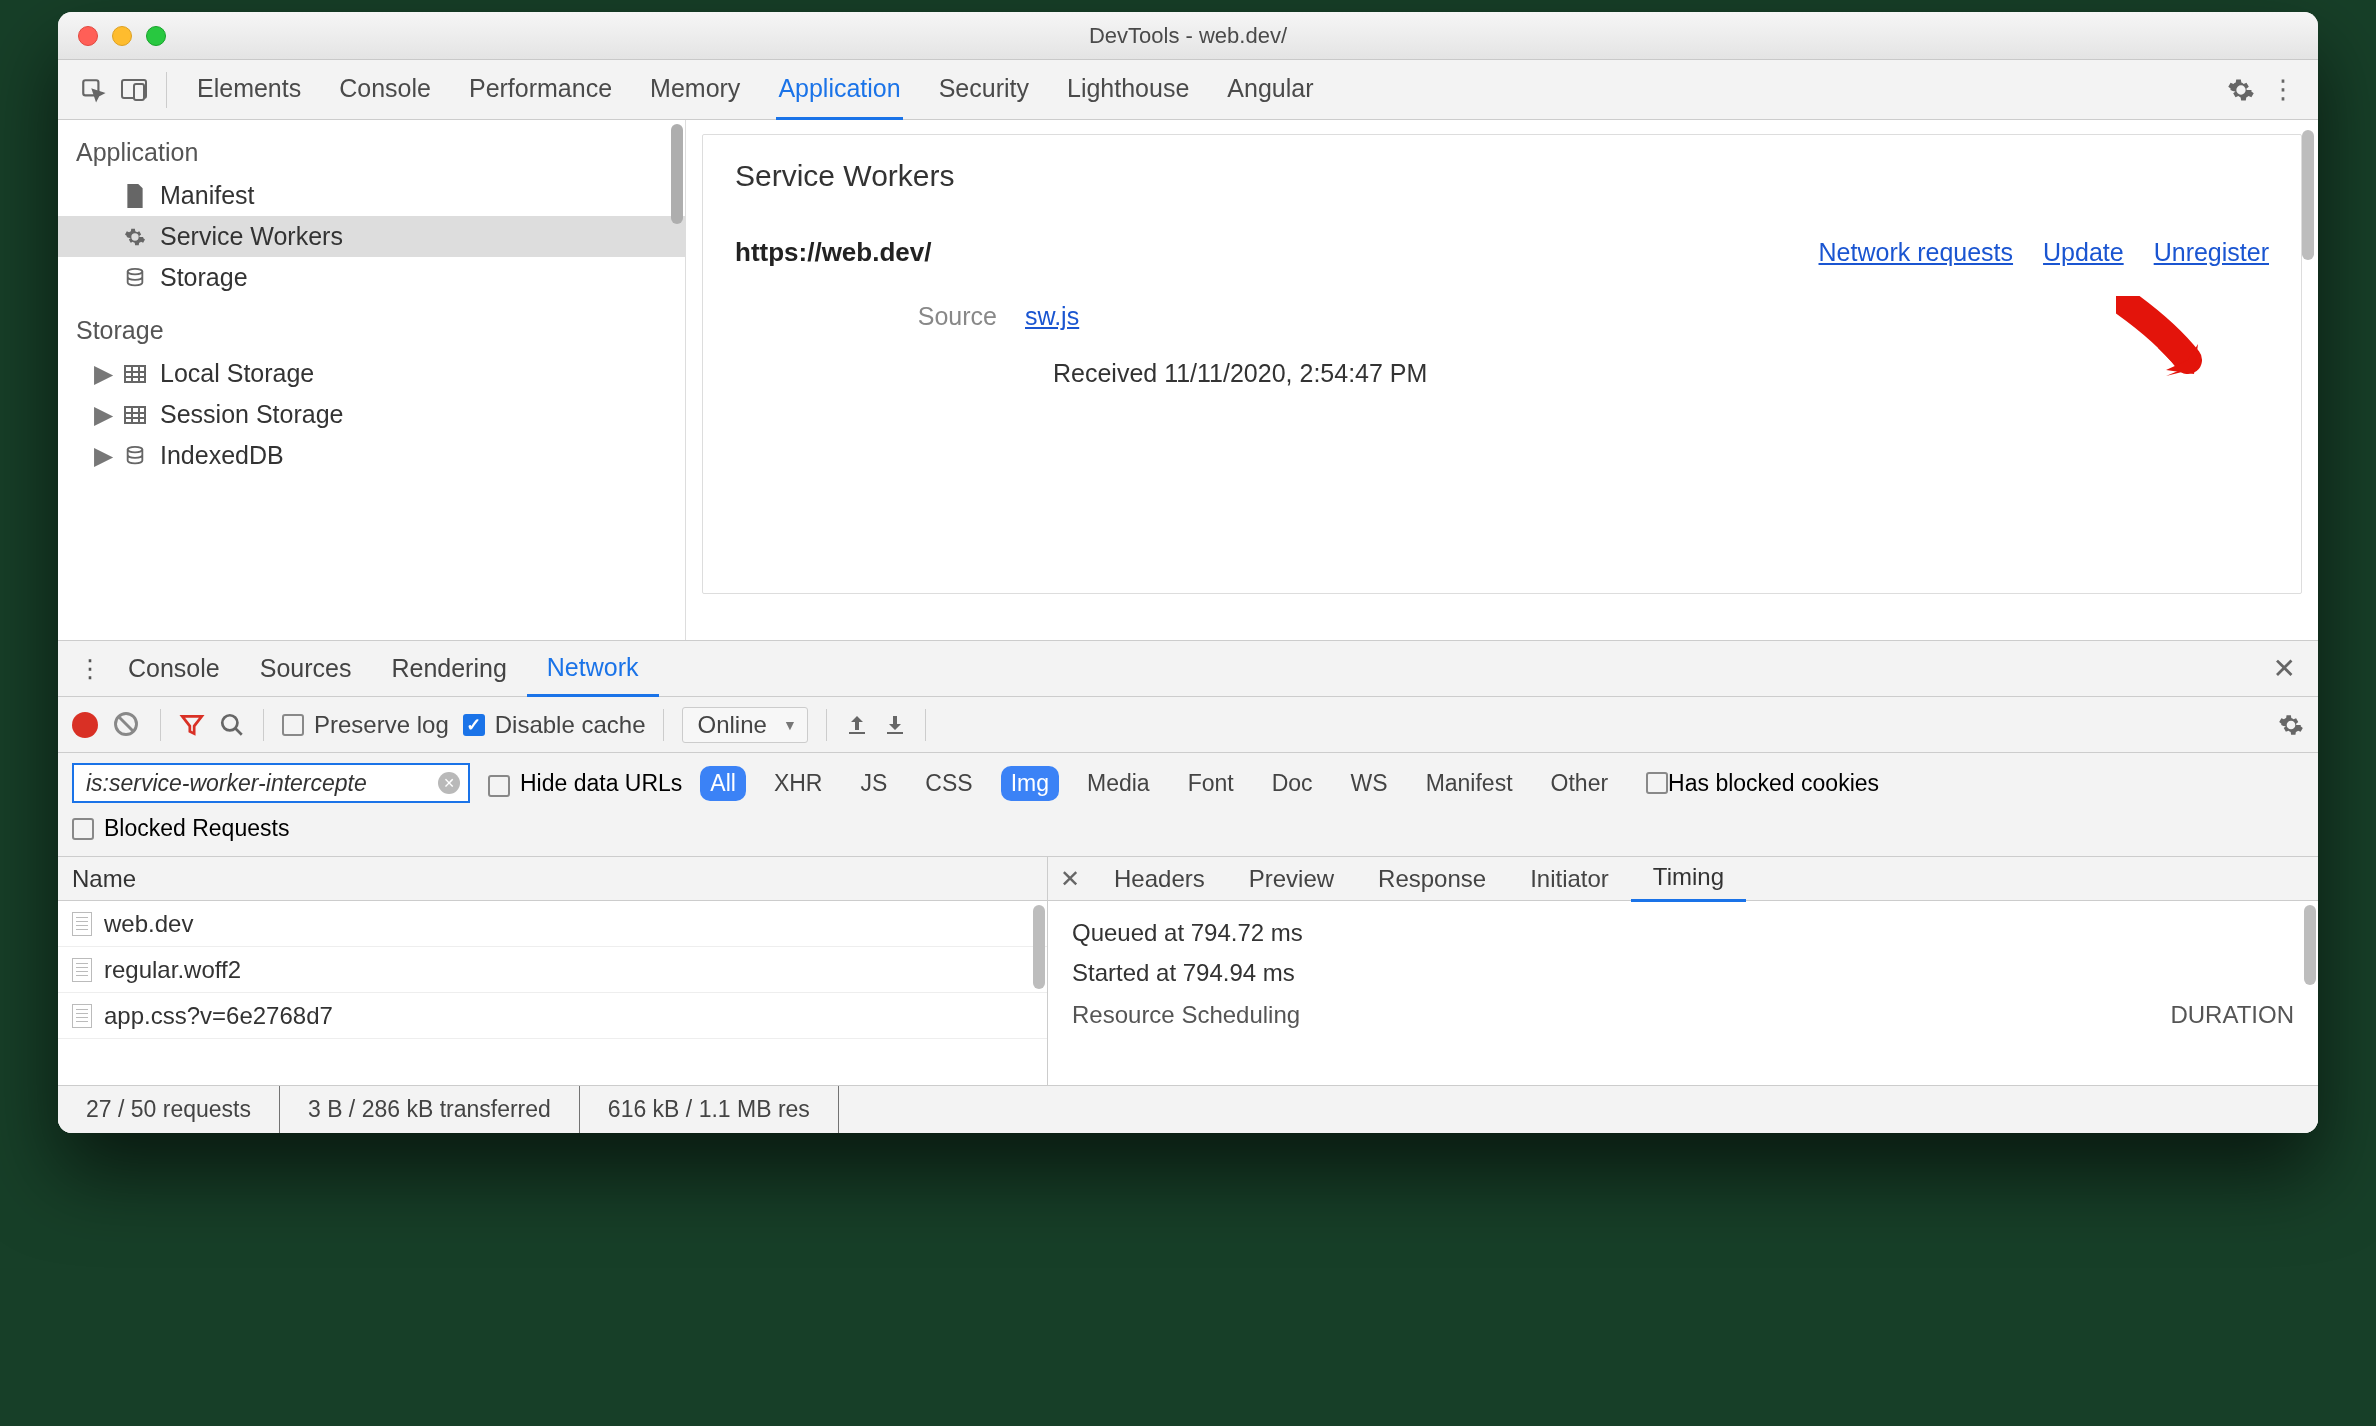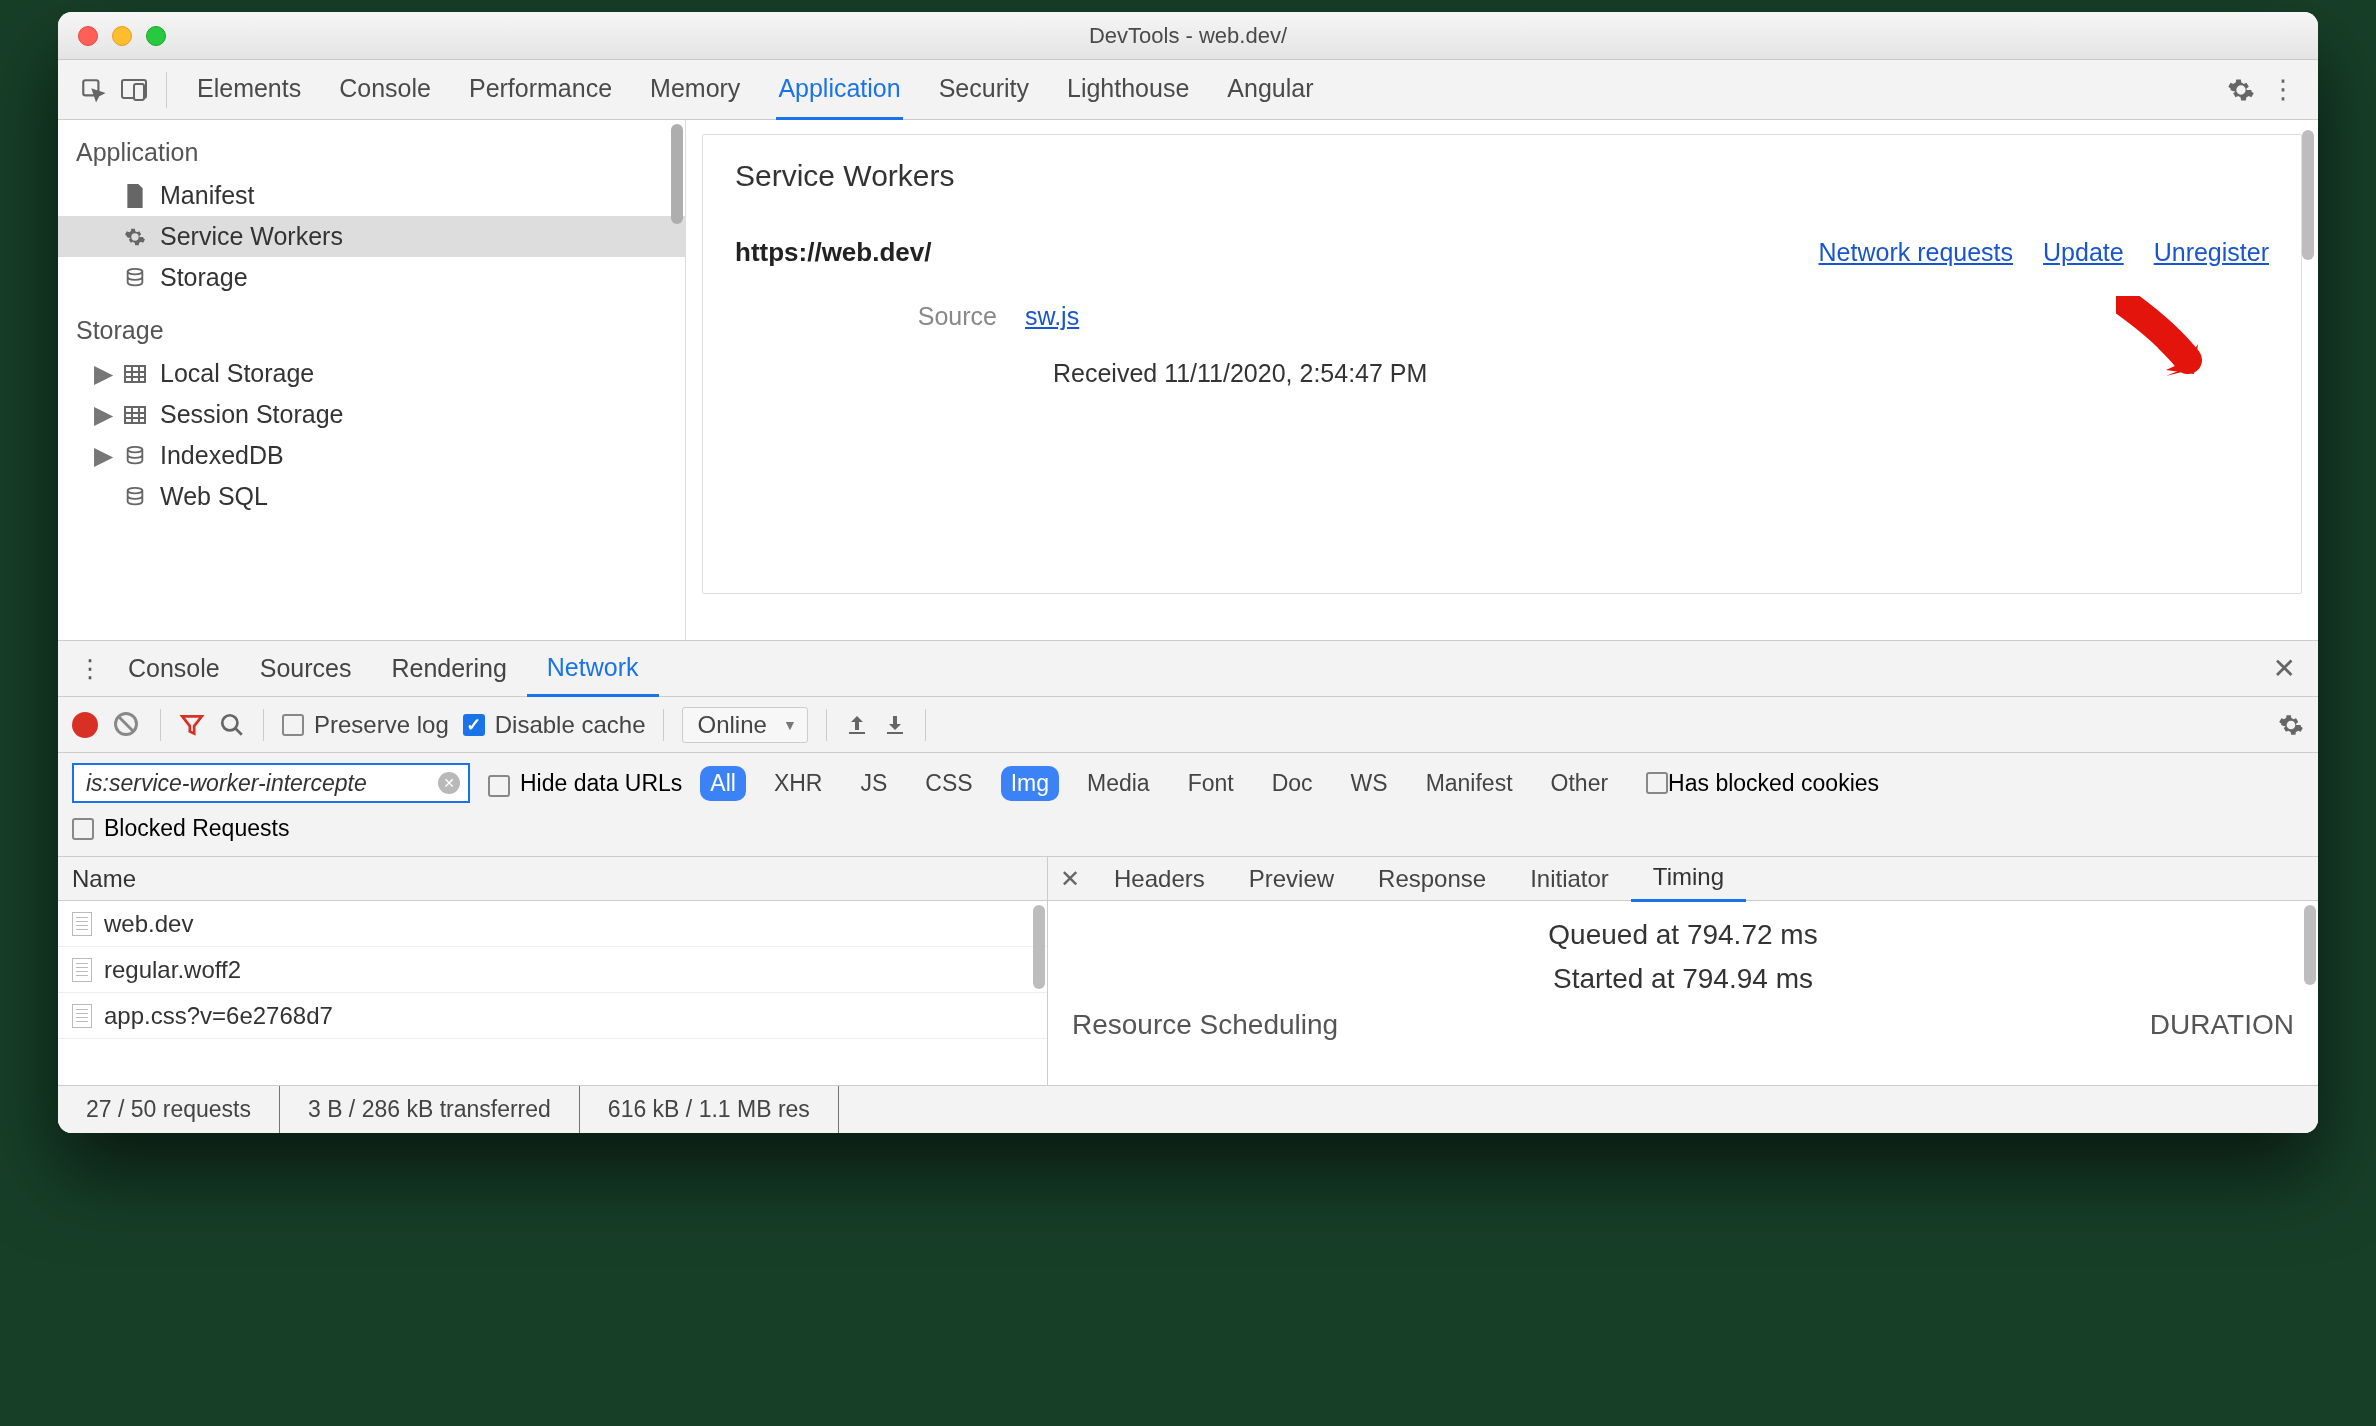--- a/index.html
+++ b/index.html
@@ -88,21 +88,21 @@
   .net-left .row { height:46px; display:flex; align-items:center; padding:0 14px; gap:12px; border-bottom:1px solid #eee; font-size:24px; color:#333; cursor:pointer;}
   .fileic { width:20px; height:24px; border:1px solid #bbb; position:relative;}
   .fileic:before{content:"";position:absolute;left:3px;top:4px;height:1px;width:12px;background:#bbb;box-shadow:0 4px #bbb,0 8px #bbb,0 12px #bbb;}
   .nl-scroll { position:absolute; right:2px; top:48px; width:12px; height:84px; background:#bdbdbd; border-radius:6px;}
 
   .net-right { flex:1; display:flex; flex-direction:column; position:relative;}
   .net-right .hdr { height:44px; background:#f3f3f3; border-bottom:1px solid #ccc; display:flex; align-items:center; font-size:24px; color:#333;}
   .net-right .hdr .x { width:44px; text-align:center; color:#666; cursor:pointer;}
   .net-right .hdr .t { padding:8px 22px; cursor:pointer; color:#444;}
   .net-right .hdr .t.active { color:#333; border-bottom:3px solid #1a73e8;}
-  .timing { padding:18px 24px; font-size:28px; color:#333;text-align:center;}
+  .timing { padding:18px 24px; font-size:24px; color:#333;}
   .timing .line { margin-bottom:12px;}
   .timing .sched { display:flex; justify-content:space-between; color:#555; margin-top:14px;}
   .nr-scroll { position:absolute; right:2px; top:48px; width:12px; height:80px; background:#bdbdbd; border-radius:6px;}
 
   .status { height:48px; background:#f3f3f3; border-top:1px solid #ccc; display:flex; align-items:center; font-size:23px; color:#444;}
   .status .cell { padding:0 28px; border-right:1px solid #737373; height:100%; display:flex; align-items:center;}
 
   svg { display:block; }
 </style>
 </head>
@@ -208,30 +208,20 @@
       </div>
       <div class="item">
         <span class="tri">▶</span>
         <span class="icn">
             <svg width="22" height="22" viewBox="0 0 24 24" fill="none" stroke="#666" stroke-width="2">
               <ellipse cx="12" cy="5" rx="8" ry="3"></ellipse>
               <path d="M4 5v6c0 1.7 3.6 3 8 3s8-1.3 8-3V5M4 11v6c0 1.7 3.6 3 8 3s8-1.3 8-3v-6"></path>
             </svg>
           </span>
         <span>IndexedDB</span>
-      </div>
-      <div class="item">
-        <span class="tri"></span>
-        <span class="icn">
-            <svg width="22" height="22" viewBox="0 0 24 24" fill="none" stroke="#666" stroke-width="2">
-              <ellipse cx="12" cy="5" rx="8" ry="3"></ellipse>
-              <path d="M4 5v6c0 1.7 3.6 3 8 3s8-1.3 8-3V5M4 11v6c0 1.7 3.6 3 8 3s8-1.3 8-3v-6"></path>
-            </svg>
-          </span>
-        <span>Web SQL</span>
       </div>
     </div>
 
     <div class="panel">
       <div class="panel-scroll"></div>
       <div class="panel-inner">
         <h2>Service Workers</h2>
         <div class="sw-origin">
           <span class="origin">https://web.dev/</span>
           <div class="sw-links">

